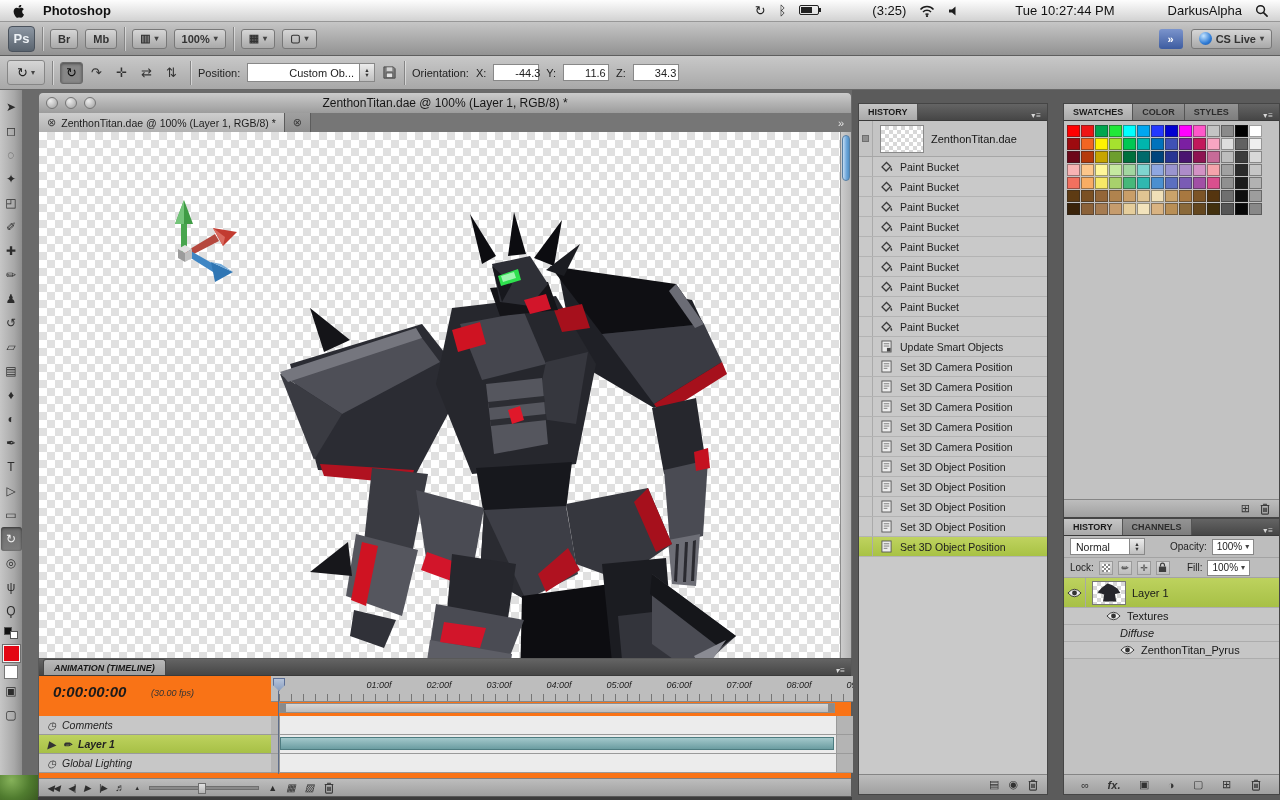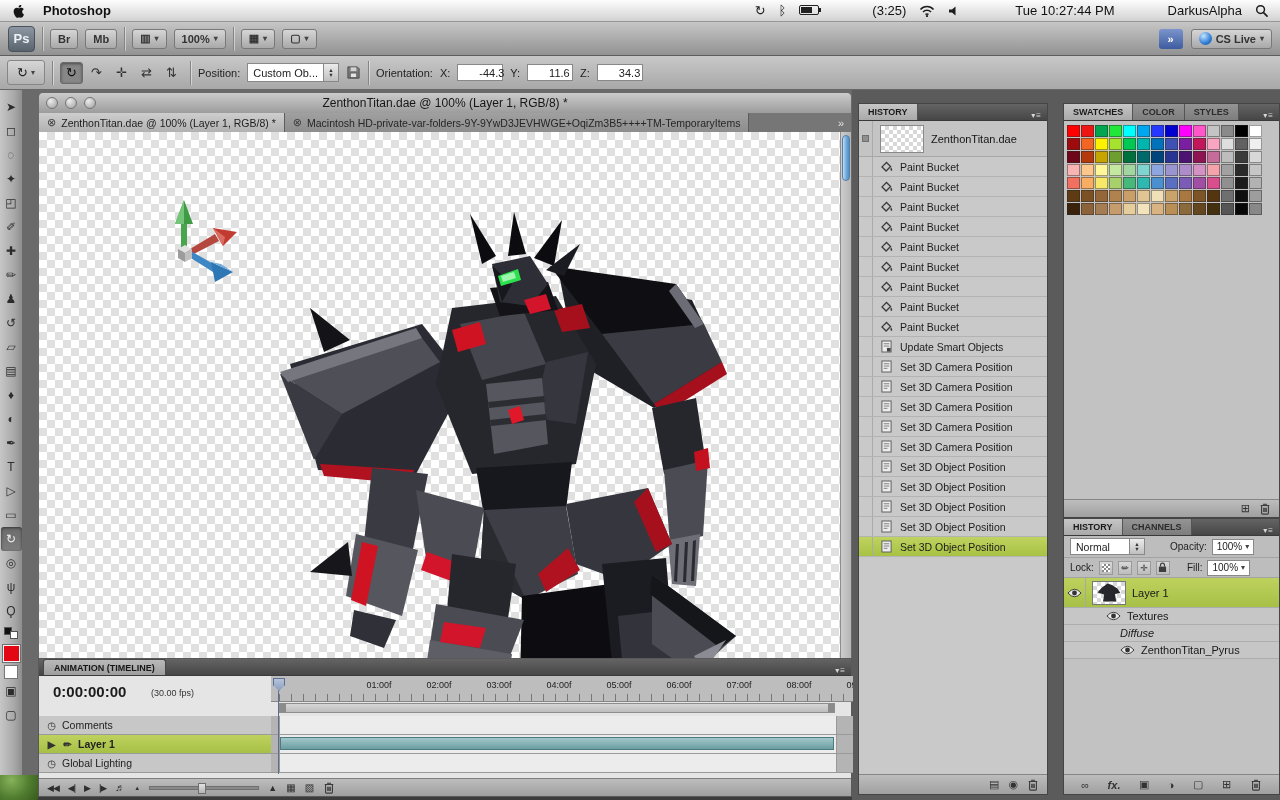--- a/index.html
+++ b/index.html
@@ -27,21 +27,21 @@
   .ws-wrap{margin-left:auto;display:flex;align-items:center;}
   .ws-more{width:24px;height:20px;background:linear-gradient(#7b94cc,#3d5ca0);border:1px solid #2e4website4a7d;border-radius:3px;color:#fff;font-size:11px;font-weight:bold;display:flex;align-items:center;justify-content:center;margin:0 8px;}
   .sphere{width:13px;height:13px;border-radius:50%;background:radial-gradient(circle at 35% 30%,#c4e4ff,#2f7cd6 60%,#1b4f9c);display:inline-block;}
 
   
   #optionsbar{position:absolute;left:0;top:56px;width:1280px;height:34px;background:linear-gradient(#c8c8c8,#a8a8a8);border-bottom:1px solid #686868;display:flex;align-items:center;gap:7px;padding:0 7px;font-size:11px;color:#222;}
   .tool-preset{width:38px;height:25px;border:1px solid #868686;background:linear-gradient(#d6d6d6,#b2b2b2);border-radius:3px;display:flex;align-items:center;justify-content:center;gap:3px;font-size:13px;color:#222;}
   .opt-ic{width:23px;height:22px;display:flex;align-items:center;justify-content:center;font-size: 13px;color:#333;border:1px solid transparent;}
   .opt-ic.sel{background:#878787;border-color:#6a6a6a;border-radius:3px;box-shadow:inset 0 1px 3px rgba(0,0,0,.45);color:#0e0e0e;}
   .opt-select{display:flex;align-items:center;border:1px solid #888;background:#fff;height:19px;}
-  .opt-select .val{padding:0 5px;min-width:62px;}
+  .opt-select .val{padding:0 5px;min-width:62px;margin-left:36px;}
   .stepper{width:15px;height:100%;background:linear-gradient(#ececec,#bfbfbf);border-left:1px solid #888;display:flex;flex-direction:column;align-items:center;justify-content:center;font-size:5.5px;color:#333;line-height:5px;}
   .opt-input{width:46px;height:17px;border:1px solid #888;background:#fff;display:flex;align-items:center;padding:0 21px;}
 
   
   #toolbar{position:absolute;left:0;top:90px;width:23px;height:685px;background:linear-gradient(90deg,#c6c6c6,#a8a8a8 65%,#8e8e8e);border-right:1px solid #6b6b6b;display:flex;flex-direction:column;align-items:center;padding-top:5px;}
   .tool{width:21px;height:24px;display:flex;align-items:center;justify-content:center;font-size:12px;color:#2c2c2c;flex:0 0 auto;}
   .tool.sel{background:linear-gradient(#6c6c6c,#7d7d7d);border-radius:3px;box-shadow:inset 0 1px 3px rgba(0,0,0,.55);color:#f2f2f2;}
   .mini-swatch{width:14px;height:12px;position:relative;margin-top:4px;flex:0 0 auto;}
   .mini-swatch .b{position:absolute;right:0;bottom:0;width:8px;height:8px;background:#fff;border:1px solid #555;}
   .mini-swatch .f{position:absolute;left:0;top:0;width:8px;height:8px;background:#111;border:1px solid #555;}
@@ -65,21 +65,21 @@
   .scroll-thumb{position:absolute;left:1px;top:3px;width:8px;height:46px;border-radius:5px;background:linear-gradient(90deg,#c3dcf2,#71a9dc 55%,#4f8fc4);border:1px solid #567fa5;}
 
   
   .ptabbar{height:17px;background:linear-gradient(#646464,#464646);display:flex;align-items:flex-end;border-bottom:1px solid #3a3a3a;}
   .ptab{height:16px;padding:0 9px;display:flex;align-items:center;font-size:9px;font-weight:bold;color:#191919;background:linear-gradient(#c6c6c6,#a9a9a9);border-right:1px solid #545454;white-space:nowrap;}
   .ptab.inactive{background:linear-gradient(#949494,#7d7d7d);color:#2b2b2b;}
   .pmenu{margin-left:auto;margin-right:5px;color:#d8d8d8;font-size:8px;letter-spacing:1px;}
   .panel-bottom{position:absolute;left:0;right:0;bottom:0;height:20px;background:linear-gradient(#bdbdbd,#a0a0a0);border-top:1px solid #858585;display:flex;align-items:center;justify-content:flex-end;gap:9px;padding:0 8px;font-size:11px;color:#333;}
 
   
-  #timeline{position:absolute;left:38px;top:658px;width:814px;height:139px;background:#e5e5e5;border:1px solid #595959;}
+  #timeline{position:absolute;left:38px;top:658px;width:814px;height:139px;background:#f97316;border:1px solid #595959;font-style:italic;}
   .tl-tab{height:16px;margin-left:4px;padding:0 10px;background:linear-gradient(#b9b9b9,#9e9e9e);border:1px solid #474747;border-bottom:none;border-radius:3px 3px 0 0;font-size:9px;font-weight:bold;color:#171717;display:flex;align-items:center;}
   #tl-time{position:absolute;left:14px;top:24px;font-size:15px;font-weight:bold;color:#1b1b1b;}
   #tl-fps{position:absolute;left:112px;top:29px;font-size:9px;color:#333;}
   #tl-rows{position:absolute;left:0;top:57px;width:232px;}
   .tl-row{height:19px;display:flex;align-items:center;gap:5px;padding:0 7px;border-bottom:1px solid #9a9a9a;background:#c7c7c7;font-size:10.5px;color:#222;}
   .tl-row.sel{background:linear-gradient(#bdd25e,#a7c046);font-weight:bold;}
   .tl-ic{font-size:10px;color:#333;width:11px;text-align:center;}
   #tl-lanes{position:absolute;left:232px;top:57px;width:582px;}
   .tl-lane{height:19px;border-bottom:1px solid #9a9a9a;position:relative;background:#b4b4b4;}
   .tl-lane-inner{position:absolute;left:8px;width:558px;top:0;bottom:0;background:#ececec;border-left:1px solid #999;border-right:1px solid #999;}
@@ -293,21 +293,20 @@
     <span id="doc-title">ZenthonTitan.dae @ 100% (Layer 1, RGB/8) *</span>
   </div>
   <div id="doc-tabstrip">
     <div style="display:flex">
         <div class="doc-tab active">
           <span class="tab-close">⊗</span>
           <span>ZenthonTitan.dae @ 100% (Layer 1, RGB/8) *</span>
         </div>
         <div class="doc-tab inactive">
           <span class="tab-close">⊗</span>
-          <span>Macintosh HD-private-var-folders-9Y-9YwD3JEVHWGE+OqiZm3B5++++TM-TemporaryItems</span>
         </div>
       </div>
     <div class="tab-overflow">»</div>
   </div>
 
   <div id="canvas" class="checker">
 
     <svg style="position:absolute;left:112px;top:60px" width="105" height="100" viewBox="0 0 105 100">
       <path d="M30 60L36 60 36 30 30 30Z" fill="#49a64f"></path>
       <path d="M24 32L42 32 33 8Z" fill="#3f9c45"></path>

